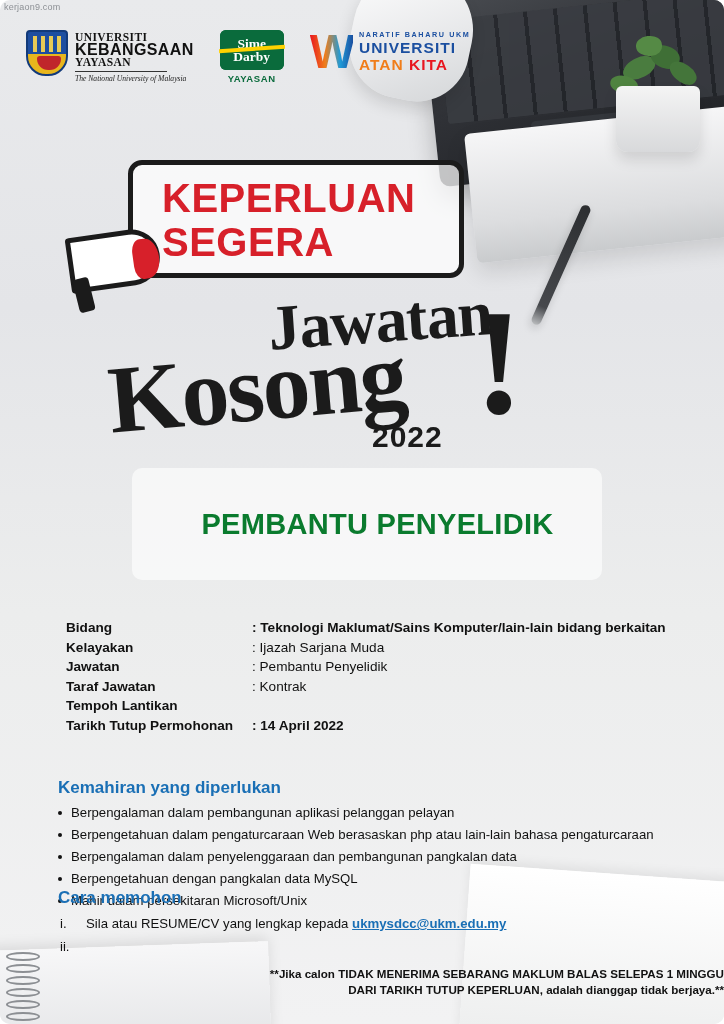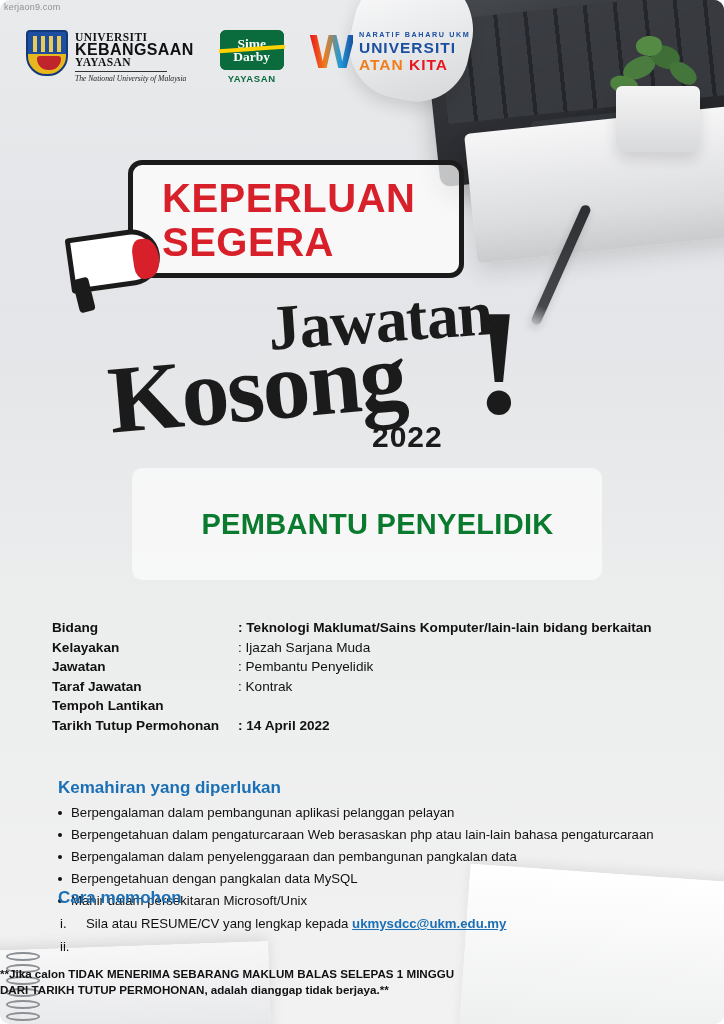--- a/index.html
+++ b/index.html
@@ -236,21 +236,21 @@
     color:#0a7b2e; font-size: 29px; font-weight:700; letter-spacing:.3px;
     margin-left:21px;
   }
   .pos-sub {
     margin-top: 10px; text-align:center; color:#1b1b1b;
     font-size: 16.5px; line-height: 21px;
   }
 
   
   .details {
-    position:absolute; left: 52px; top: 618px; width: 640px; z-index: 16;
+    position:absolute; left: 66px; top: 618px; width: 640px; z-index: 16;
     font-size: 13.6px; color:#111;
   }
   .drow { display:flex; line-height: 19.5px; }
   .dlabel { width: 186px; font-weight: 700; }
   .dval { flex: 1; }
   .drow.bold .dval, .drow.bold .dlabel { font-weight: 700; }
   .drow .dval.b { font-weight: 700; }
 
   
   .sec-title {
@@ -272,21 +272,21 @@
   .apply ol { list-style: none; margin-top: 24px; }
   .apply li {
     position: relative; padding-left: 28px; font-size: 13.2px; color:#111;
     line-height: 23px;
   }
   .apply li .rn { position:absolute; left: 2px; top: 0; font-size: 13.2px; }
   .apply .mail { font-weight: 700; color:#1a6fb5; }
 
   
   .footnote {
-    position:absolute; left: 0; top: 966px; width: 724px; text-align:left;
+    position:absolute; left: 0; top: 966px; width: 724px; text-align:right;
     z-index: 16; font-size: 11.6px; font-weight: 700; color:#111; line-height: 16px;
   }
 </style>
 </head>
 <body>
 
 <div class="poster">
 
   <div class="bg-laptop">
     <div class="bg-laptop-keys"></div>
@@ -417,16 +417,16 @@
         <span>Sila atau RESUME/CV yang lengkap kepada </span><a class="mail" href="#">ukmysdcc@ukm.edu.my</a>
       </li>
       <li>
         <span class="rn">ii.</span>
       </li>
     </ol>
   </div>
 
   <div class="footnote">
     <div>**Jika calon TIDAK MENERIMA SEBARANG MAKLUM BALAS SELEPAS 1 MINGGU</div>
-    <div>DARI TARIKH TUTUP PERMOHONAN, adalah dianggap tidak berjaya.**</div>
+    <div>DARI TARIKH TUTUP KEPERLUAN, adalah dianggap tidak berjaya.**</div>
   </div>
 
 </div>
 
 </body></html>

